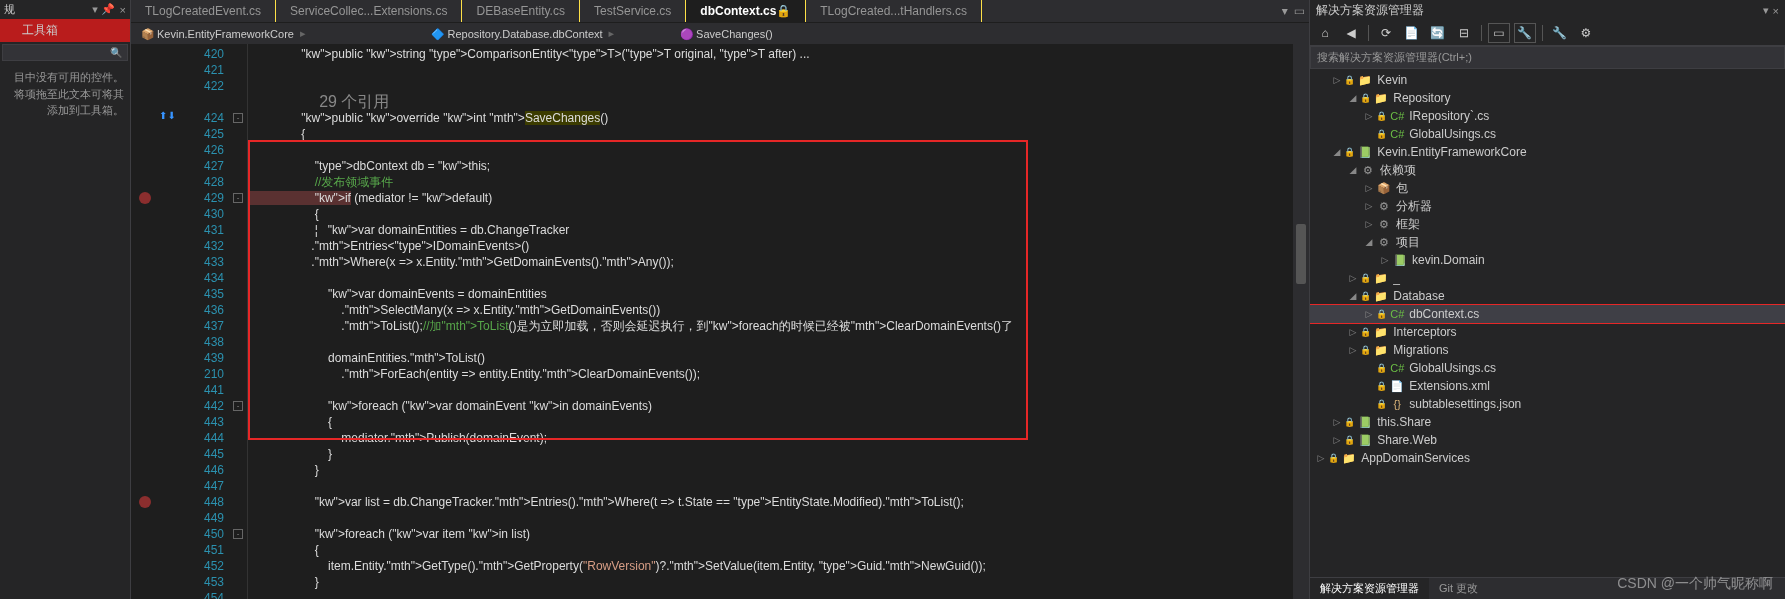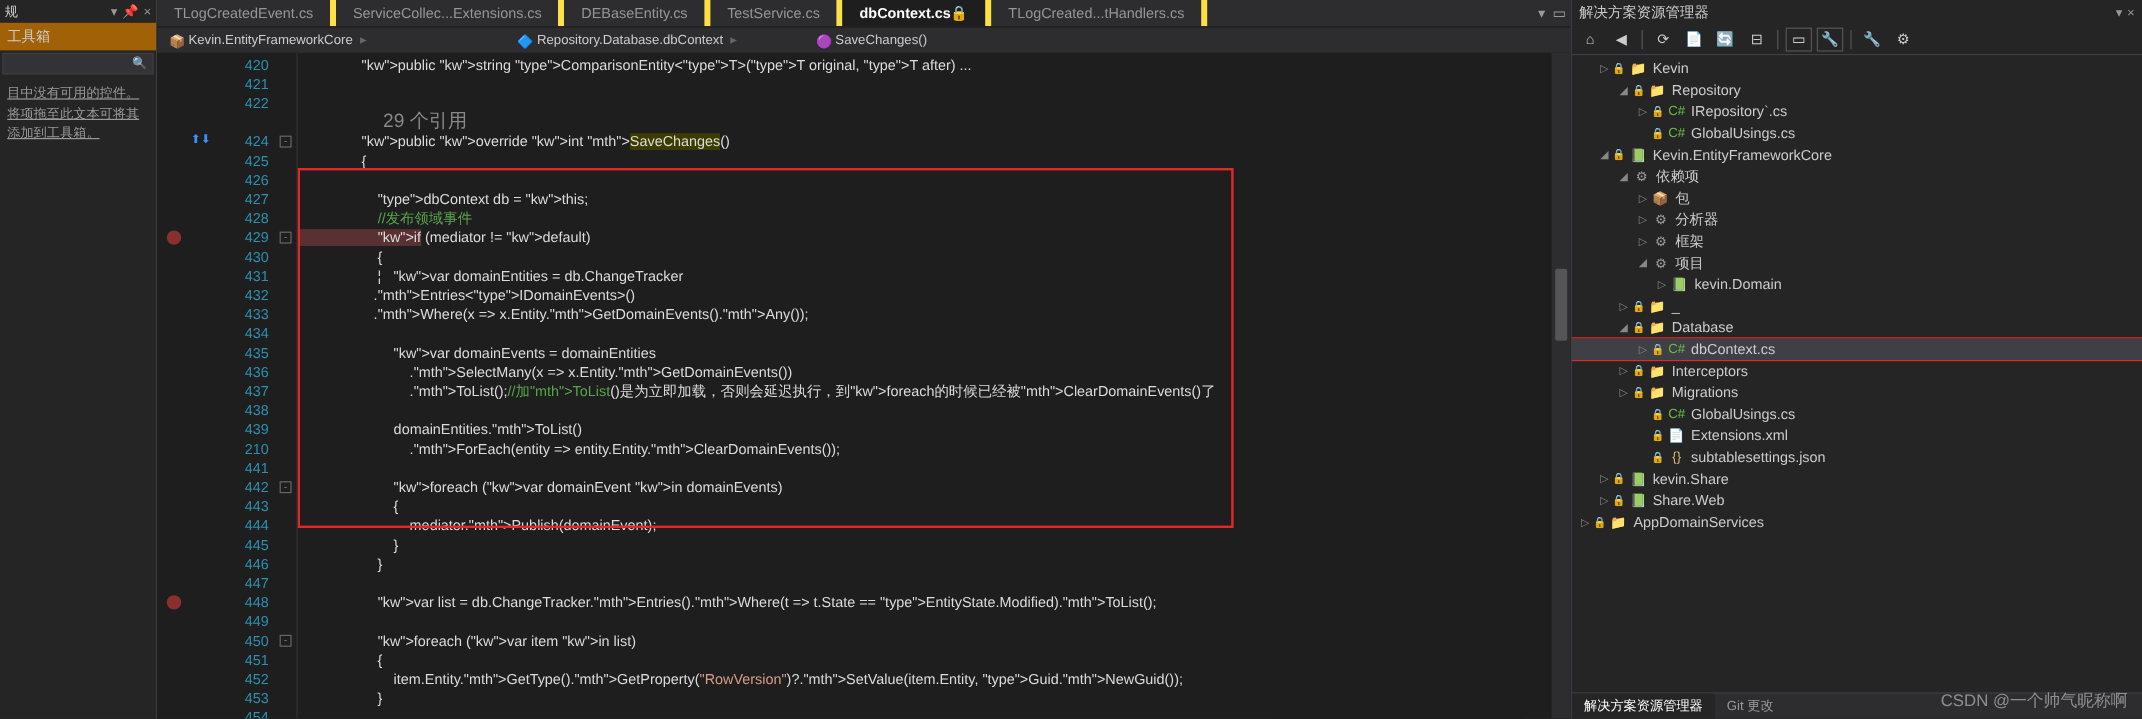--- a/index.html
+++ b/index.html
@@ -2,27 +2,27 @@
 <html><head>
 <meta charset="utf-8">
 <style>
 * { margin: 0; padding: 0; box-sizing: border-box; font-family: 'Microsoft YaHei', 'Segoe UI', sans-serif; }
 body { background: #2d2d30; color: #ccc; font-size: 12px; overflow: hidden; width: 1785px; height: 599px; display: flex; flex-direction: column; }
 .top-region { display: flex; height: 100%; }
 .left-panel { width: 131px; background: #252526; border-right: 1px solid #3e3e42; display: flex; flex-direction: column; }
 .left-panel-header { display: flex; align-items: center; padding: 2px 4px; font-size: 11px; color: #ccc; }
 .left-panel-header .spacer { flex: 1; }
 .pin-icon, .x-icon { margin-left: 4px; color: #999; cursor: pointer; font-size: 11px; }
-.toolbox-title { background: #a16207; padding: 3px 6px; font-size: 12px; }
+.toolbox-title { background: #b91c1c; padding: 3px 22px; font-size: 12px; }
 .toolbox-search { background: #333337; border: 1px solid #3e3e42; margin: 2px; padding: 2px 4px; color: #999; font-size: 11px; display: flex; align-items: center; }
 .toolbox-search::after { content: '🔍'; margin-left: auto; font-size: 10px; }
-.toolbox-body { padding: 6px; font-size: 11px; color: #999; text-align: left; line-height: 1.5; text-decoration: underline; }
+.toolbox-body { padding: 6px; font-size: 11px; color: #999; text-align: right; line-height: 1.5; }
 .edit-area { flex: 1; display: flex; flex-direction: column; background: #1e1e1e; min-width: 0; }
 .tabs { display: flex; background: #2d2d30; height: 22px; align-items: stretch; overflow: hidden; }
-.tab { padding: 3px 14px; font-size: 12px; color: #969696; border-right: 5px solid #fde047; cursor: pointer; white-space: nowrap; display: flex; align-items: center; }
+.tab { padding: 3px 14px; font-size: 12px; color: #969696; border-right: 1px solid #fde047; cursor: pointer; white-space: nowrap; display: flex; align-items: center; }
 .tab.active { background: #1e1e1e; color: #fff; font-weight: bold; }
 .tab-tools { margin-left: auto; display: flex; align-items: center; padding: 0 4px; gap: 6px; color: #999; }
 .breadcrumb { display: flex; background: #2d2d30; height: 22px; border-top: 1px solid #1e1e1e; align-items: center; padding: 0 4px; font-size: 11px; }
 .bc-item { display: flex; align-items: center; gap: 4px; padding: 0 6px; cursor: pointer; }
 .bc-sep { color: #666; }
 .icon-sq { width: 12px; height: 12px; display: inline-block; }
 .code-body { flex: 1; display: flex; overflow: hidden; position: relative; }
 .gutter-left { width: 55px; background: #1e1e1e; }
 .gutter-ln { width: 44px; background: #1e1e1e; color: #2b91af; text-align: right; padding-right: 6px; font-family: Consolas, monospace; font-size: 12px; line-height: 16px; padding-top: 2px; }
 .gutter-fold { width: 18px; background: #1e1e1e; border-right: 1px solid #333; }
@@ -185,20 +185,21 @@
       <div class="rp-tool-btn">📄</div>
       <div class="rp-tool-btn">🔄</div>
       <div class="rp-tool-btn">⊟</div>
       <div class="rp-tool-sep"></div>
       <div class="rp-tool-btn bordered">▭</div>
       <div class="rp-tool-btn bordered">🔧</div>
       <div class="rp-tool-sep"></div>
       <div class="rp-tool-btn">🔧</div>
       <div class="rp-tool-btn">⚙</div>
     </div>
+    <div class="rp-search">搜索解决方案资源管理器(Ctrl+;)</div>
     <div class="tree" id="tree">
         <div class="tree-row" style="padding-left: 20px;">
           <span class="tree-arrow">▷</span>
           <span class="lock">🔒</span>
           <span class="tree-icon ico-folder">📁</span>
           <span>Kevin</span>
         </div>
         <div class="tree-row" style="padding-left: 36px;">
           <span class="tree-arrow">◢</span>
           <span class="lock">🔒</span>
@@ -298,21 +299,21 @@
         <div class="tree-row" style="padding-left: 52px;">
           <span class="tree-arrow"></span>
           <span class="lock">🔒</span>
           <span class="tree-icon ico-json">{}</span>
           <span>subtablesettings.json</span>
         </div>
         <div class="tree-row" style="padding-left: 20px;">
           <span class="tree-arrow">▷</span>
           <span class="lock">🔒</span>
           <span class="tree-icon ico-proj">📗</span>
-          <span>kevin.Share</span>
+          <span>this.Share</span>
         </div>
         <div class="tree-row" style="padding-left: 20px;">
           <span class="tree-arrow">▷</span>
           <span class="lock">🔒</span>
           <span class="tree-icon ico-proj">📗</span>
           <span>Share.Web</span>
         </div>
         <div class="tree-row" style="padding-left: 4px;">
           <span class="tree-arrow">▷</span>
           <span class="lock">🔒</span>

